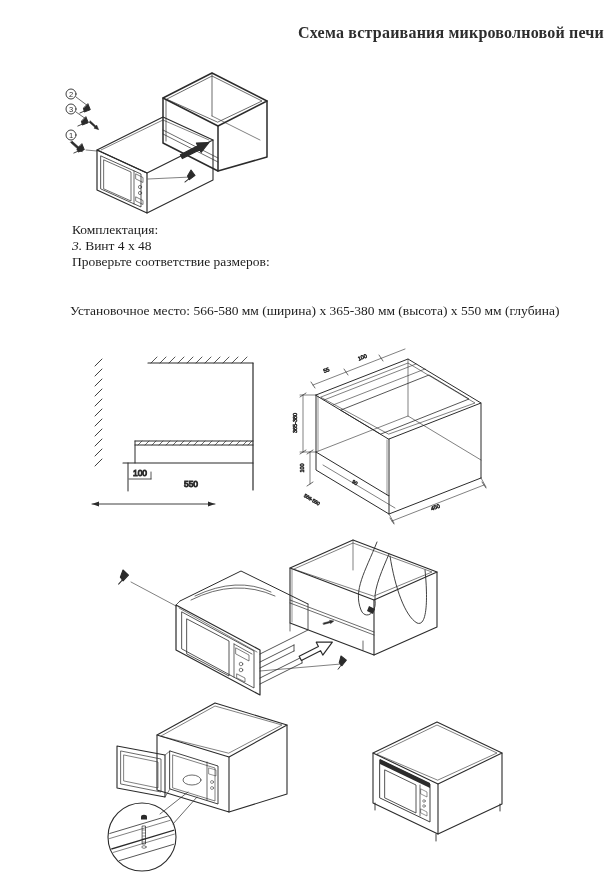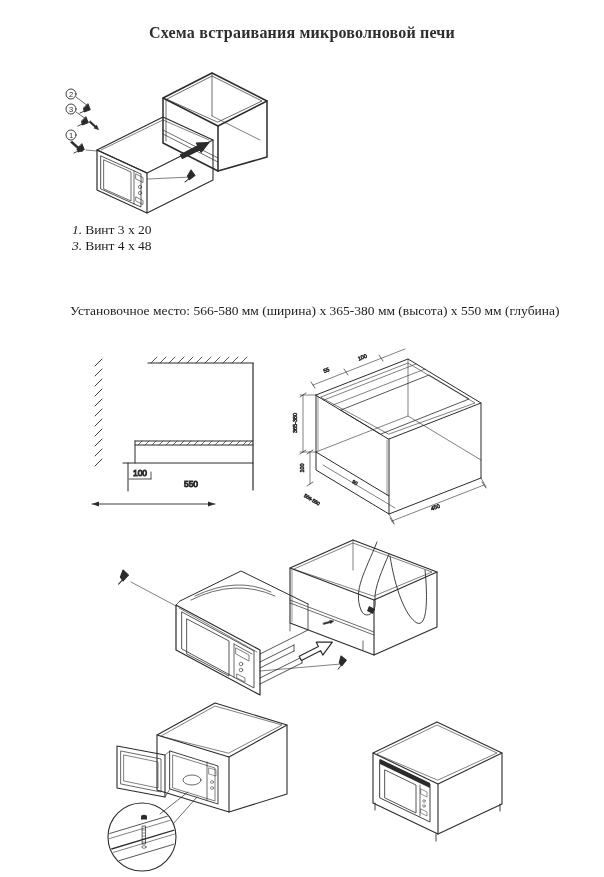--- a/index.html
+++ b/index.html
@@ -2,21 +2,21 @@
 <html><head>
 <meta charset="utf-8">
 <style>
   html,body{margin:0;padding:0;background:#e8e8e8;}
   .page{
     position:relative;width:604px;height:877px;background:#ffffff;
     font-family:"Liberation Serif","DejaVu Serif",serif;color:#222222;
     overflow:hidden;margin:0 auto;
   }
   .title{
-    position:absolute;top:24px;left:0;width:604px;text-align:center;
+    position:absolute;top:24px;left:0;width:604px;text-align:right;
     font-size:16px;font-weight:bold;color:#2d2d2d;letter-spacing:.2px;
   }
   .textblock{position:absolute;left:72px;font-size:13.5px;line-height:16px;color:#1d1d1d;}
   .textblock .line{white-space:nowrap;}
   .it{font-style:italic;margin-right:3px;}
   .specs{position:absolute;left:70px;top:303px;font-size:13.5px;line-height:16.5px;color:#1d1d1d;}
   .diag{position:absolute;}
   svg{display:block;overflow:visible;}
   svg text{font-family:"Liberation Sans","DejaVu Sans",sans-serif;fill:#2b2b2b;}
   .ink{stroke:#2b2b2b;fill:none;}
@@ -93,26 +93,25 @@
         <circle cx="16" cy="77" r="5" stroke-width="0.9"></circle>
         <text x="16" y="79.6" font-size="7.5" text-anchor="middle" stroke="none">1</text>
         <use href="#arrow-solid" transform="translate(18,82) rotate(42) scale(0.55)"></use>
         <use href="#screw-glyph" transform="translate(27,86) rotate(40) scale(0.9)"></use>
         <path d="M31,92 L42,93" stroke-width="0.6"></path>
       </g>
     </g>
   </svg>
 
   <div class="textblock" style="top:222px">
-    <div class="line">
-      <span class="it">1.</span><span>Винт 3 х 20</span>
-    </div>
+    <div class="line">Комплектация:</div>
     <div class="line">
       <span class="it">3.</span><span>Винт 4 х 48</span>
     </div>
+    <div class="line">Проверьте соответствие размеров:</div>
   </div>
 
   <div class="specs">
     <div class="line">Установочное место: 566-580 мм (ширина) х 365-380 мм (высота) х 550 мм (глубина)</div>
   </div>
 
   <svg class="diag" style="left:85px;top:352px" width="200" height="158" viewBox="0 0 200 158">
     <g class="ink" stroke-linecap="round">
       <path stroke-width="0.9" d="M10,14 l7,-7 M10,24 l7,-7 M10,34 l7,-7 M10,44 l7,-7 M10,54 l7,-7 M10,64 l7,-7 M10,74 l7,-7 M10,84 l7,-7 M10,94 l7,-7 M10,104 l7,-7 M10,114 l7,-7"></path>
       <path d="M63,11 L168,11" stroke-width="1.2"></path>

